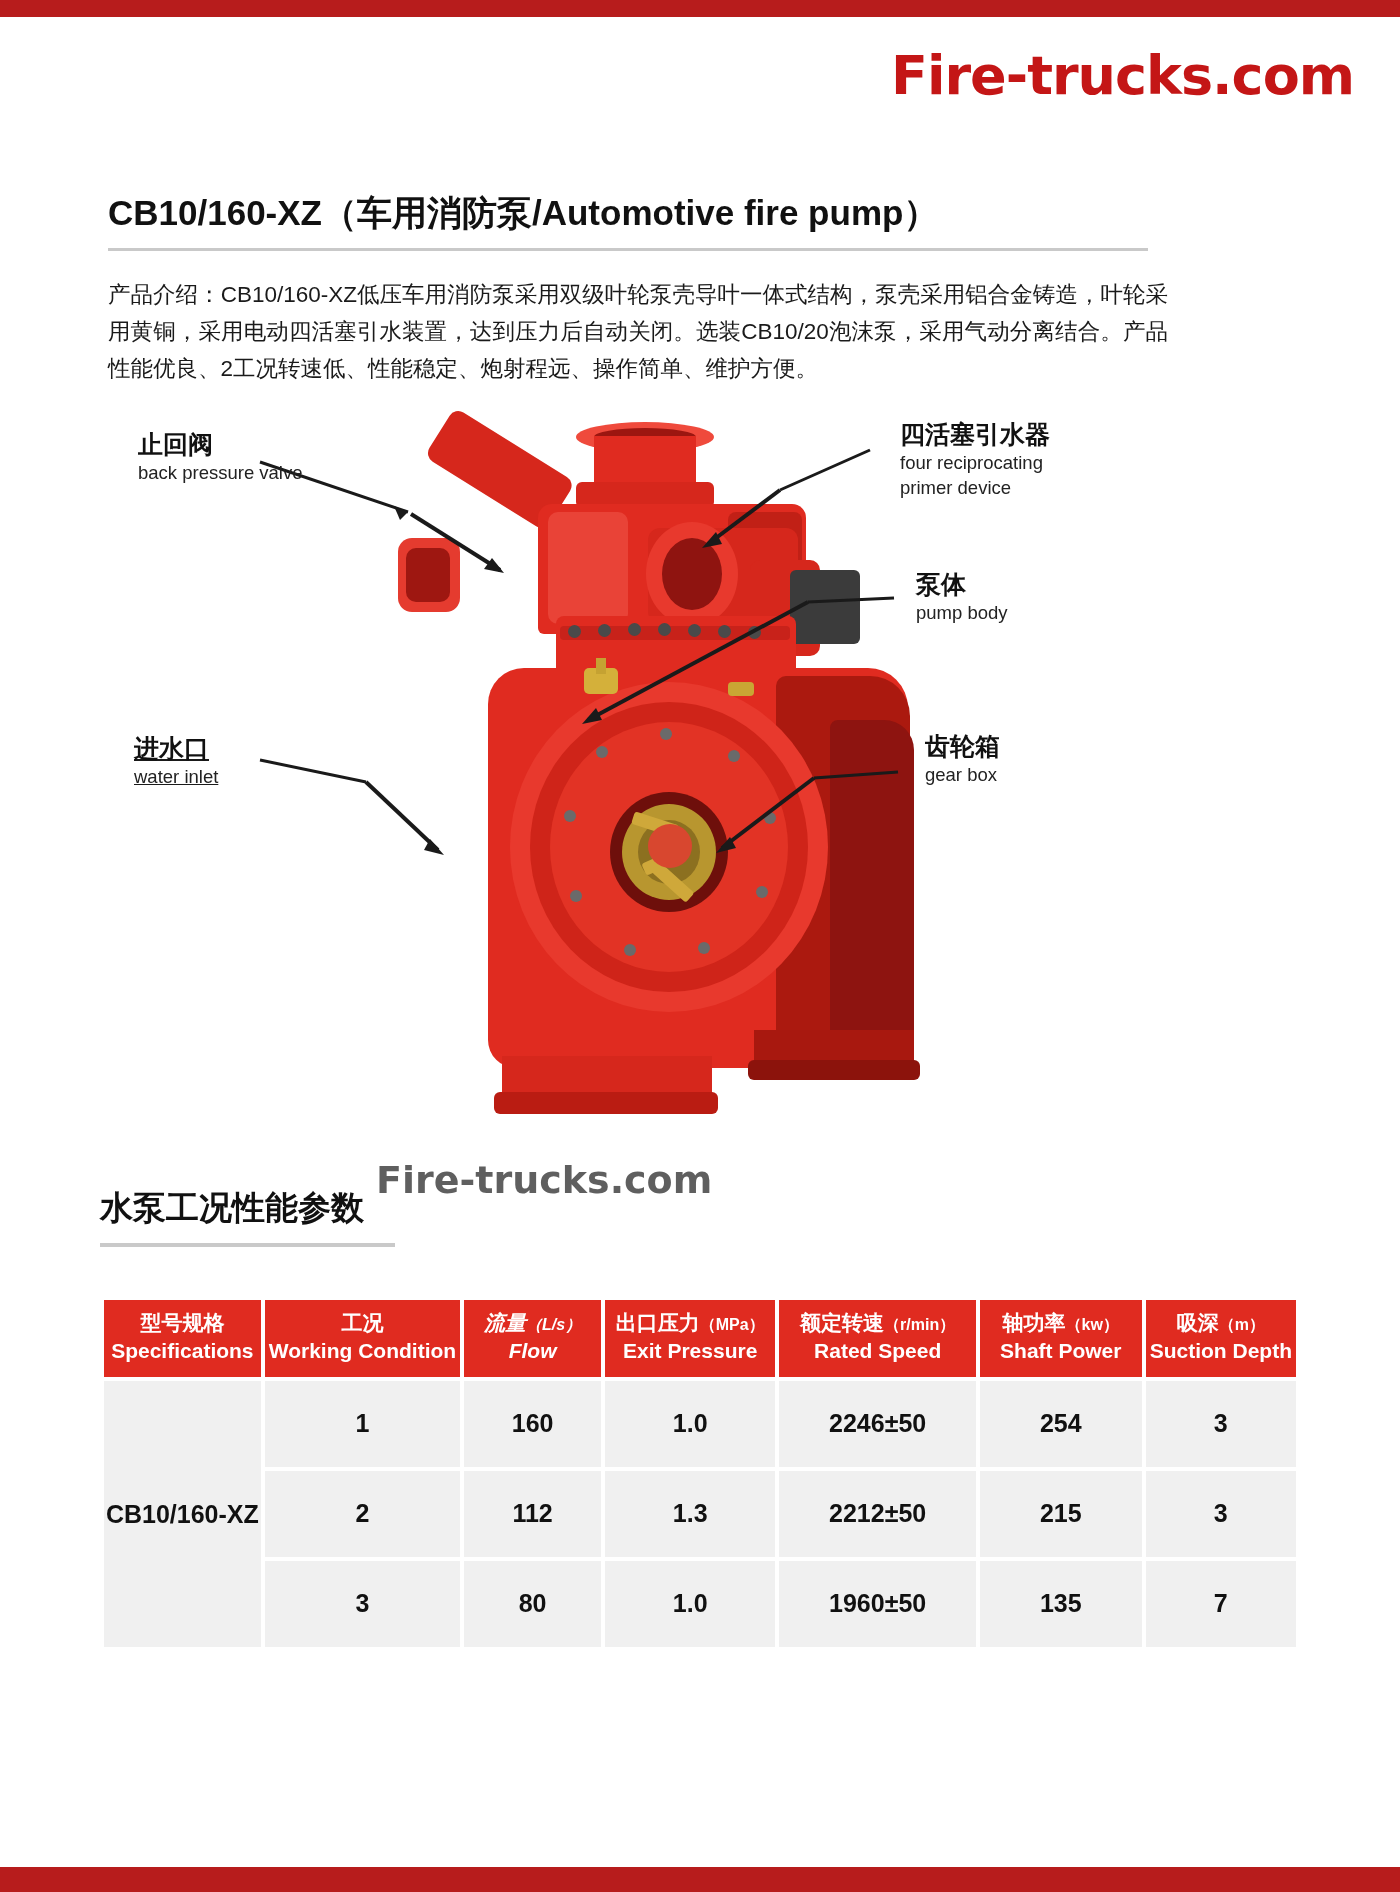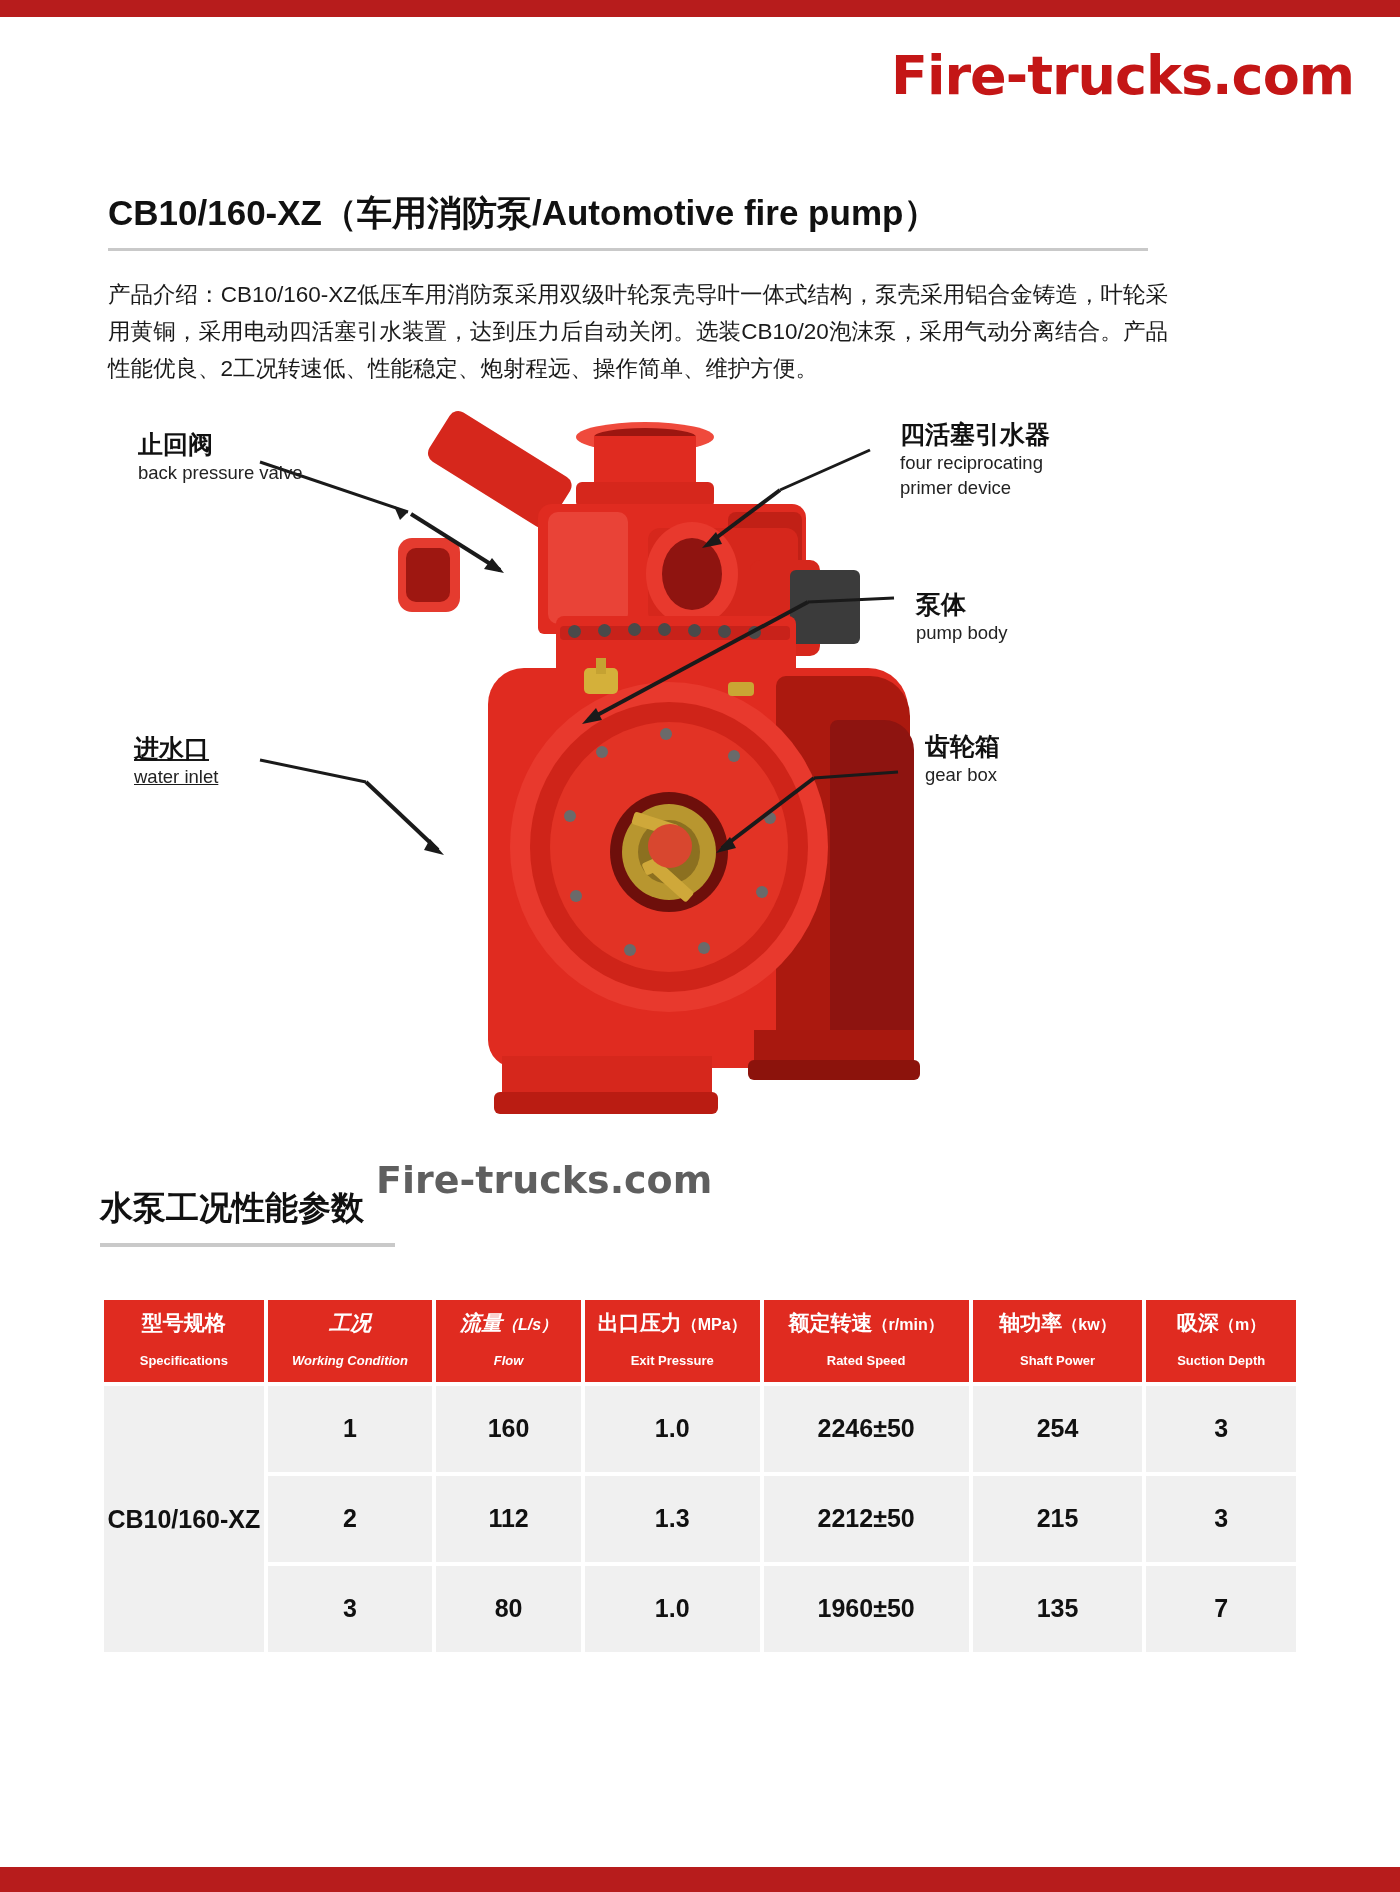--- a/index.html
+++ b/index.html
@@ -362,41 +362,41 @@
     vertical-align: middle;
   }
   .spec-table th .th-cn {
     font-size: 21px;
     display: block;
     white-space: nowrap;
     text-align: center;
   }
   .spec-table th .th-cn .unit { font-size: 16px; }
   .spec-table th .th-en {
-    font-size: 13px;
+    font-size: 21px;
     display: block;
     white-space: nowrap;
-    margin-top: 17px;
+    margin-top: 2px;
   }
   .spec-table td {
     background: #f0f0f0;
     text-align: center;
     font-size: 25px;
     font-weight: bold;
     color: #111;
     height: 84px;
     vertical-align: middle;
   }
   .spec-table td.model {
     font-size: 25px;
     line-height: 34px;
     width: 150px;
   }
   .col-model { width: 150px; }
-  .col-cond  { width: 155px; font-style: italic; }
+  .col-cond  { width: 155px; }
   .col-flow  { width: 135px; font-style: italic; }
   .col-press { width: 165px; }
   .col-speed { width: 195px; }
   .col-power { width: 160px; }
   .col-depth { width: 140px; }
 </style>
 </head>
 <body>
 
 <div class="bar-top"></div>
@@ -508,21 +508,21 @@
     <div class="cn">止回阀</div>
     <div class="en">back pressure valve</div>
   </div>
 
   <div class="callout right-side" style="left:766px; top:-2px;margin-left:26px;">
     <div class="cn">四活塞引水器</div>
     <div class="en">four reciprocating</div>
     <div class="en">primer device</div>
   </div>
 
-  <div class="callout right-side" style="left:808px; top:148px;margin-top:20px;">
+  <div class="callout right-side" style="left:808px; top:148px;">
     <div class="cn">泵体</div>
     <div class="en">pump body</div>
   </div>
 
   <div class="callout" style="left:26px; top:312px;text-decoration:underline;">
     <div class="cn">进水口</div>
     <div class="en">water inlet</div>
   </div>
 
   <div class="callout right-side" style="left:796px; top:310px;margin-left:21px;">

